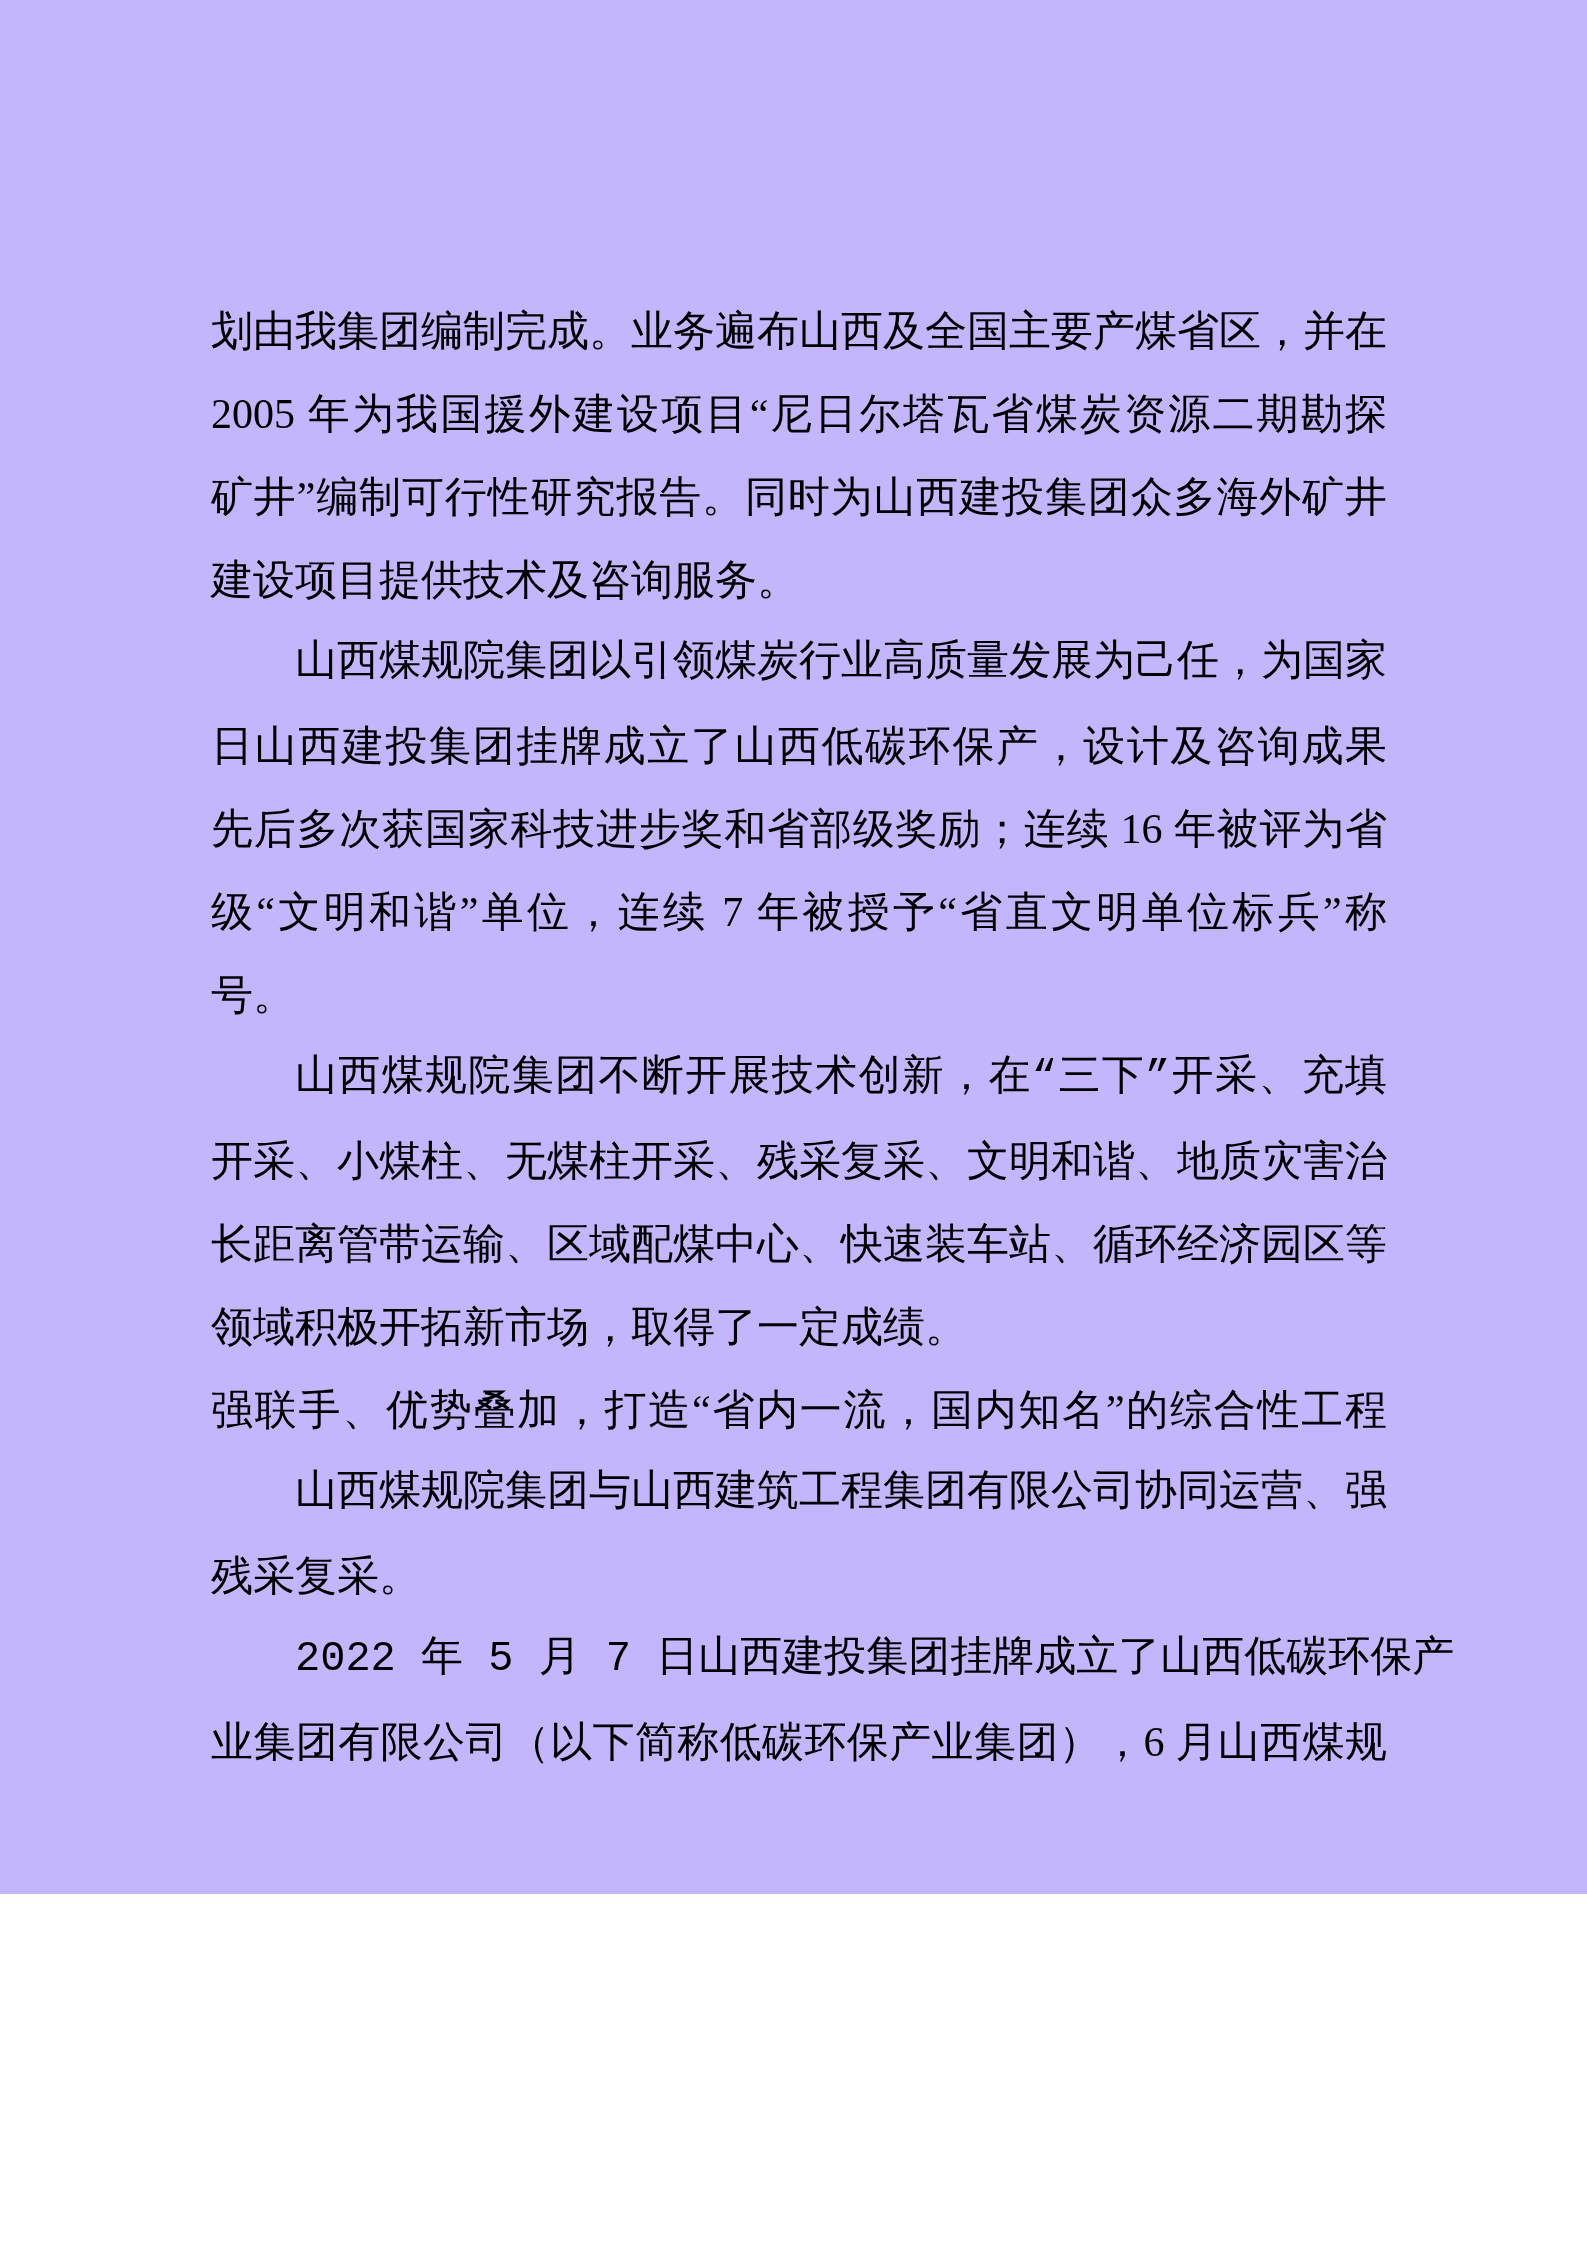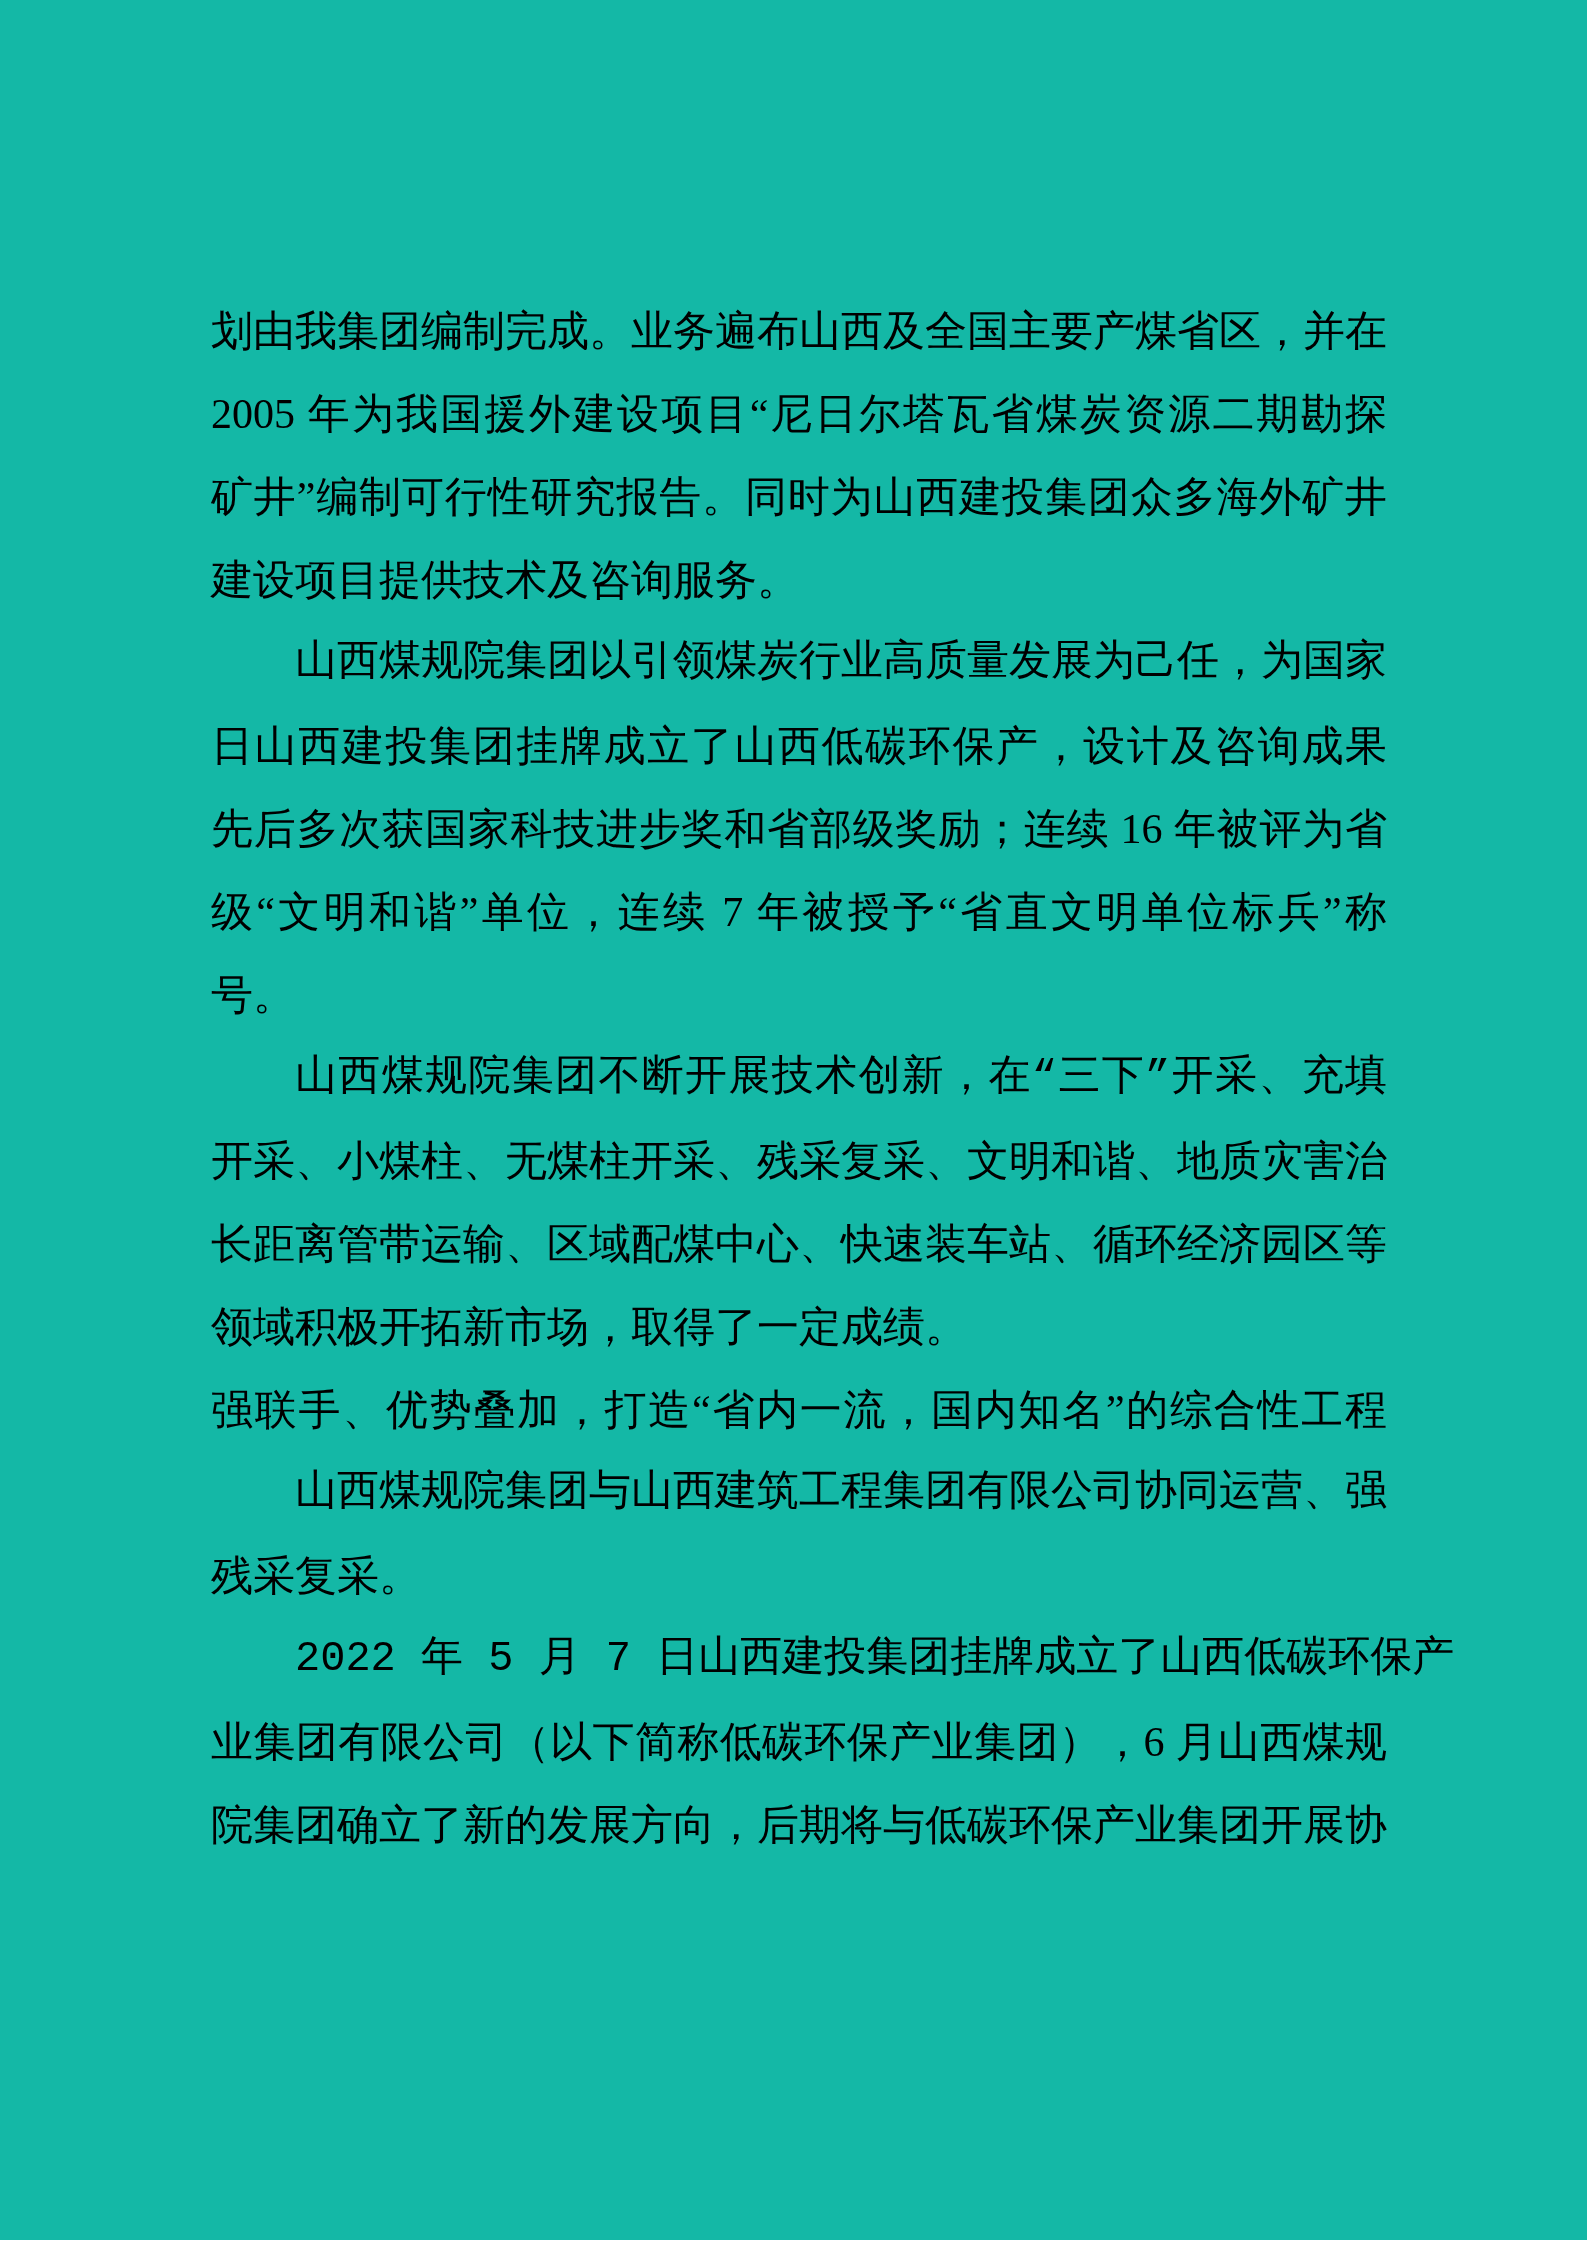--- a/index.html
+++ b/index.html
@@ -3,22 +3,22 @@
 <meta charset="utf-8">
 <style>
   html, body {
     margin: 0;
     padding: 0;
     background: #ffffff;
   }
   .page {
     position: relative;
     width: 1587px;
-    height: 2240px;
-    background: #14b8a6;
+    height: 1894px;
+    background: #c4b5fd;
     overflow: hidden;
   }
   .text-body {
     position: absolute;
     left: 211px;
     top: 290px;
     width: 1176px;
   }
   .line {
     font-family: "Liberation Serif", "DejaVu Serif", serif;
@@ -54,15 +54,14 @@
       <div class="line">号。</div>
       <div class="line indent justify">山西煤规院集团不断开展技术创新，在“三下”开采、充填</div>
       <div class="line justify">开采、小煤柱、无煤柱开采、残采复采、文明和谐、地质灾害治</div>
       <div class="line justify">长距离管带运输、区域配煤中心、快速装车站、循环经济园区等</div>
       <div class="line">领域积极开拓新市场，取得了一定成绩。</div>
       <div class="line justify">强联手、优势叠加，打造“省内一流，国内知名”的综合性工程</div>
       <div class="line indent justify">山西煤规院集团与山西建筑工程集团有限公司协同运营、强</div>
       <div class="line">残采复采。</div>
       <div class="line indent justify">2022 年 5 月 7 日山西建投集团挂牌成立了山西低碳环保产</div>
       <div class="line justify">业集团有限公司（以下简称低碳环保产业集团），6 月山西煤规</div>
-      <div class="line justify">院集团确立了新的发展方向，后期将与低碳环保产业集团开展协</div>
     </div>
 </div>
 
 </body></html>

